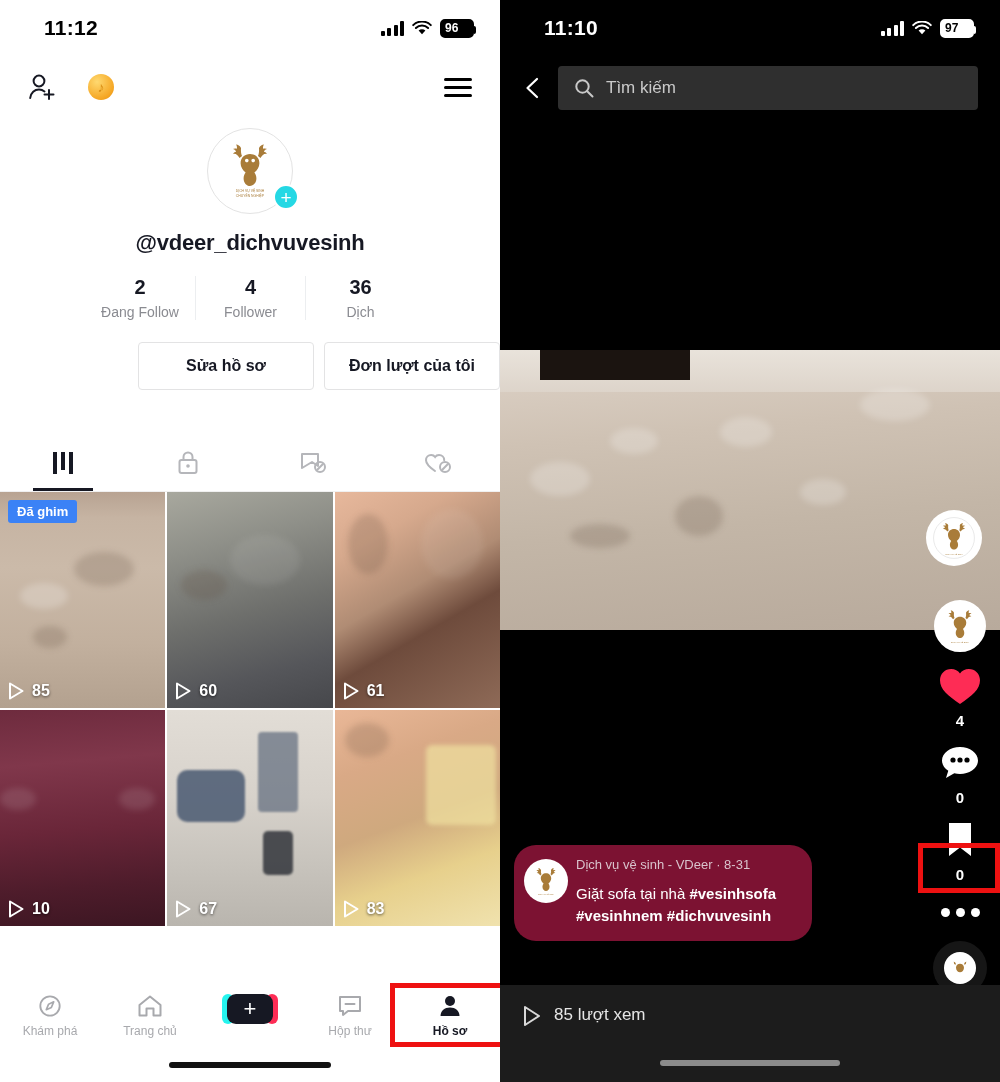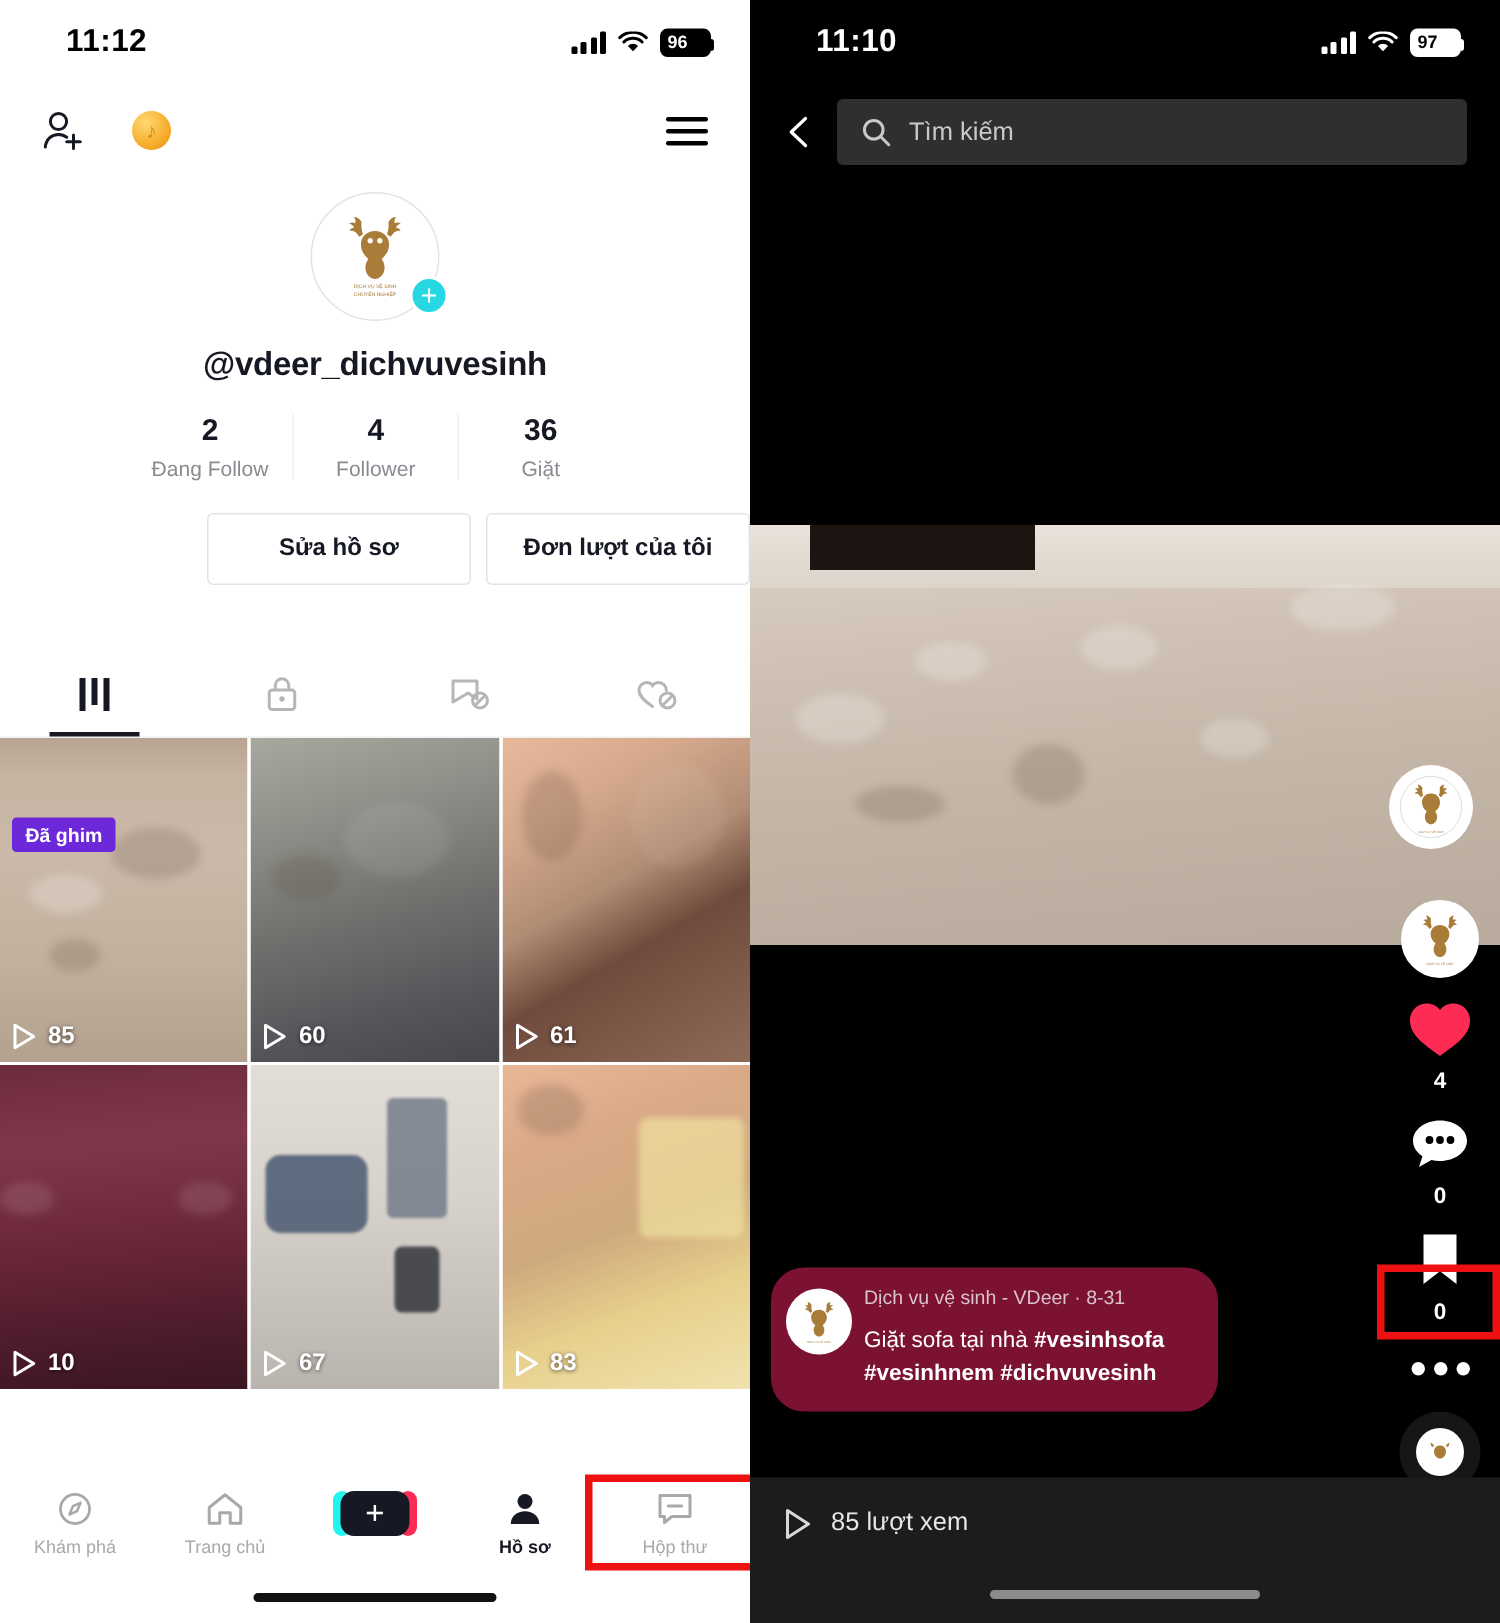--- a/index.html
+++ b/index.html
@@ -114,22 +114,22 @@
   }
   .grid-icon { display: flex; gap: 4px; align-items: flex-start; }
   .grid-icon i { width: 4px; height: 22px; background: currentColor; display: block; }
   .grid-icon i:nth-child(2) { height: 18px; }
 
   .video-grid { display: grid; grid-template-columns: repeat(3, 1fr); gap: 2px; background: #fff; }
   .cell { position: relative; height: 216px; overflow: hidden; }
   .cell .thumb { position: absolute; inset: 0; }
   .pin-badge {
     position: absolute; top: 8px; left: 8px;
-    background: #6d28d9; color: #fff; font-size: 13px; font-weight: 600;
-    padding: 4px 9px; border-radius: 3px; margin-top: 45px;
+    background: #3b82f6; color: #fff; font-size: 13px; font-weight: 600;
+    padding: 4px 9px; border-radius: 3px;
   }
   .views {
     position: absolute; left: 8px; bottom: 8px;
     display: flex; align-items: center; gap: 8px;
     color: #fff; font-size: 16px; font-weight: 600;
     text-shadow: 0 1px 3px rgba(0,0,0,.6);
     text-align: center;
   }
   .play-out {
     width: 16px; height: 18px; position: relative;
@@ -311,21 +311,21 @@
       <div class="stat">
         <div class="stat-num">2</div>
         <div class="stat-lbl">Đang Follow</div>
       </div>
       <div class="stat">
         <div class="stat-num">4</div>
         <div class="stat-lbl">Follower</div>
       </div>
       <div class="stat">
         <div class="stat-num">36</div>
-        <div class="stat-lbl">Giặt</div>
+        <div class="stat-lbl">Dịch</div>
       </div>
     </div>
 
     <div class="actions">
       <div class="btn-outline">Sửa hồ sơ</div>
       <div class="btn-outline">Đơn lượt của tôi</div>
     </div>
 
     <div class="tabs">
       <div class="tab active">
@@ -461,33 +461,33 @@
           <path d="M2.5 11 13 2.5 23.5 11v10.5h-7v-7h-7v7h-7z" stroke="currentColor" stroke-width="2" fill="none" stroke-linejoin="round"></path>
         </svg>
         <span class="nav-lbl">Trang chủ</span>
       </div>
       <div class="nav-item">
         <div class="create-wrap">
           <div class="create-btn">+</div>
         </div>
         <span class="nav-lbl"></span>
       </div>
+      <div class="nav-item">
+        <svg width="26" height="24" viewBox="0 0 26 24">
+          <path d="M3 3h20v14h-12l-5 4v-4H3z" stroke="currentColor" stroke-width="2" fill="none" stroke-linejoin="round"></path>
+          <path d="M8.5 10h9" stroke="currentColor" stroke-width="2" stroke-linecap="round"></path>
+        </svg>
+        <span class="nav-lbl">Hộp thư</span>
+      </div>
       <div class="nav-item active">
         <svg width="26" height="24" viewBox="0 0 26 24">
           <circle cx="13" cy="7" r="5" fill="currentColor"></circle>
           <path d="M3.5 22c0-5.2 4.2-8.5 9.5-8.5s9.5 3.3 9.5 8.5z" fill="currentColor"></path>
         </svg>
         <span class="nav-lbl">Hồ sơ</span>
-      </div>
-      <div class="nav-item">
-        <svg width="26" height="24" viewBox="0 0 26 24">
-          <path d="M3 3h20v14h-12l-5 4v-4H3z" stroke="currentColor" stroke-width="2" fill="none" stroke-linejoin="round"></path>
-          <path d="M8.5 10h9" stroke="currentColor" stroke-width="2" stroke-linecap="round"></path>
-        </svg>
-        <span class="nav-lbl">Hộp thư</span>
       </div>
     </div>
 
     <div class="highlight-box" style="left:390px;top:983px;width:122px;height:64px;"></div>
     <div class="home-indicator"></div>
   </div>
 
   <div class="phone-right">
 
     <div class="statusbar">

